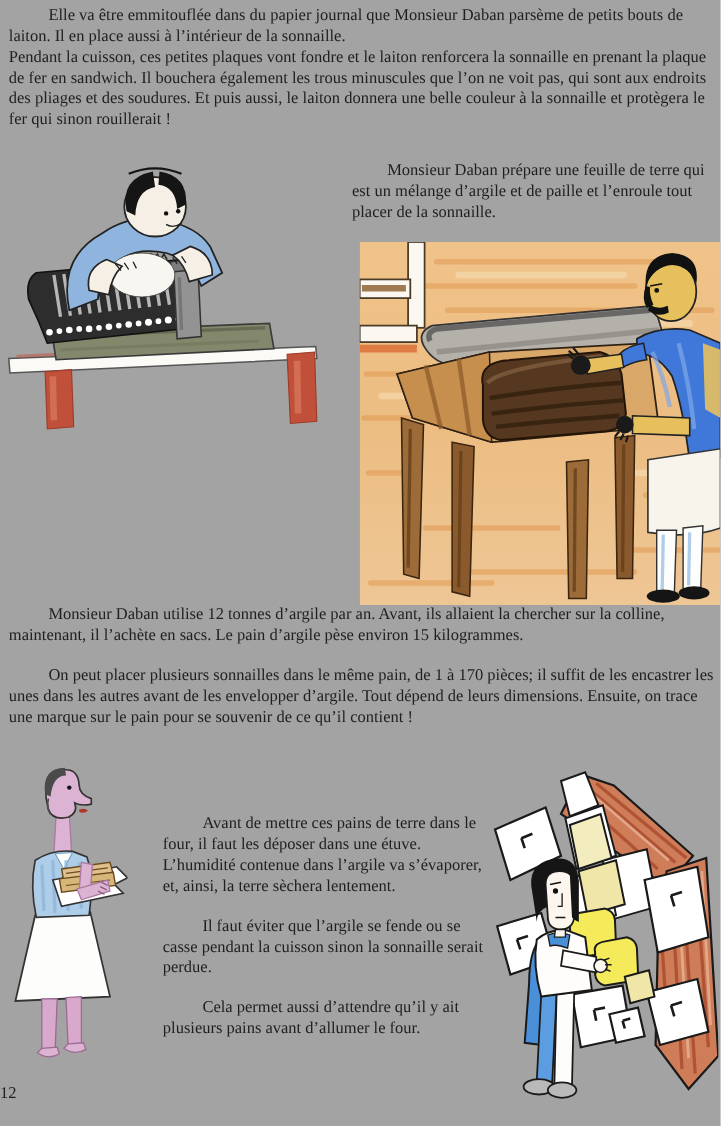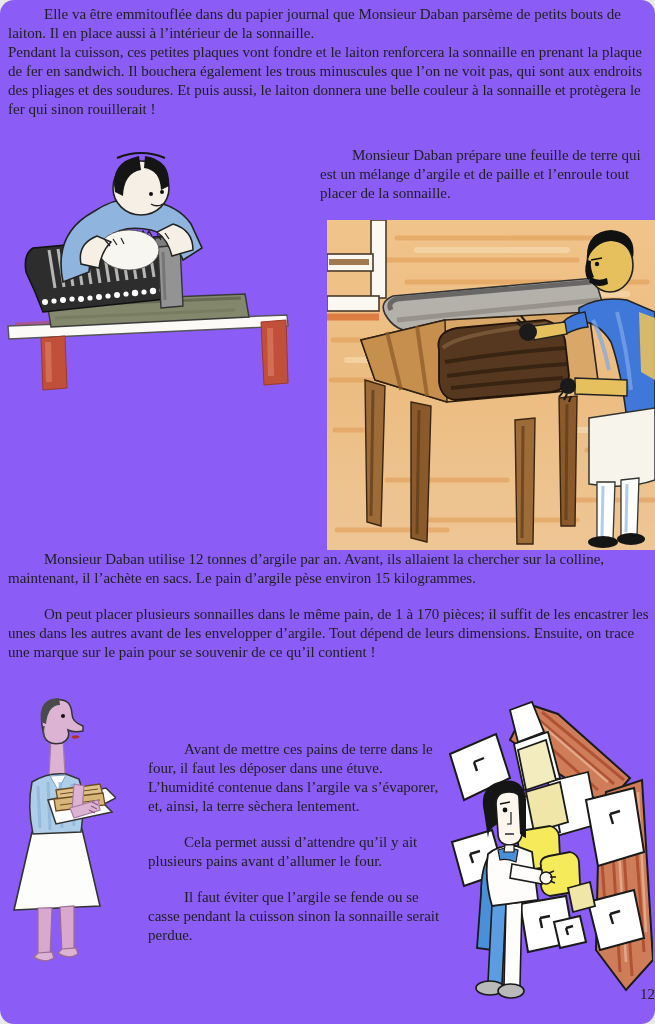--- a/index.html
+++ b/index.html
@@ -1,41 +1,40 @@
 <!DOCTYPE html>
 <html lang="fr"><head>
 <meta charset="utf-8">
 <style>
   html,body{margin:0;padding:0;background:#e9e9e9;}
   #page{
     position:relative;
     width:655px;height:1024px;
     margin:0 auto;
-    background:#8b5cf6;
+    background:#a3a3a3;
     font-family:"Liberation Serif","DejaVu Serif",serif;
     color:#1f1f1f;
     overflow:hidden;
-    border-radius:14px;
   }
   .txt{
     position:absolute;
     font-size:15px;
     line-height:19px;
     text-align:left;
     white-space:normal;
   }
   .txt p{margin:0;}
   .indent{text-indent:36px;}
   .indent-sm{text-indent:26px;}
   .gap{margin-top:17px !important;}
   .illus{position:absolute;}
   .illus svg{display:block;width:100%;height:100%;}
   #page-number{
     position:absolute;left:0;top:986px;width:655px;
-    text-align:right;font-size:15px;
+    text-align:left;font-size:15px;
   }
 </style>
 </head>
 <body>
 
 <div id="page">
 
   <div class="txt" style="left:8px;top:5px;width:642px;">
     <p class="indent">Elle va être emmitouflée dans du papier journal que Monsieur Daban parsème de petits bouts de laiton. Il en place aussi à l’intérieur de la sonnaille.</p>
     <p>Pendant la cuisson, ces petites plaques vont fondre et le laiton renforcera la sonnaille en prenant la plaque de fer en sandwich. Il bouchera également les trous minuscules que l’on ne voit pas, qui sont aux endroits des pliages et des soudures. Et puis aussi, le laiton donnera une belle couleur à la sonnaille et protègera le fer qui sinon rouillerait !</p>
@@ -283,22 +282,22 @@
         <path d="M37 28 Q34 4 55 4 L56 11 Q44 11 42 30 Z" fill="#4a4a4a"></path>
         <path d="M40 32 Q38 40 42 46" fill="none" stroke="#4a4a4a" stroke-width="1.6"></path>
         <circle cx="59" cy="22" r="2" fill="#111"></circle>
         <path d="M68 42 q5 -2 8 1 q-4 3 -8 1 Z" fill="#b0342a"></path>
       </g>
     </svg>
   </div>
 
   <div class="txt" style="left:148px;top:740px;width:302px;font-family:Liberation Serif, serif;">
     <p class="indent">Avant de mettre ces pains de terre dans le four, il faut les déposer dans une étuve. L’humidité contenue dans l’argile va s’évaporer, et, ainsi, la terre sèchera lentement.</p>
+    <p class="indent gap">Il faut éviter que l’argile se fende ou se casse pendant la cuisson sinon la sonnaille serait perdue.</p>
     <p class="indent gap">Cela permet aussi d’attendre qu’il y ait plusieurs pains avant d’allumer le four.</p>
-    <p class="indent gap">Il faut éviter que l’argile se fende ou se casse pendant la cuisson sinon la sonnaille serait perdue.</p>
   </div>
 
   <div class="illus" style="left:448px;top:692px;width:205px;height:318px;">
     <svg viewBox="0 0 205 318">
 
       <g>
         <path d="M80 12 L110 22 L182 86 L158 114 L62 48 Z" fill="#cf7d58" stroke="#1a1a1a" stroke-width="2"></path>
         <path d="M158 100 L194 88 L205 268 L178 298 L148 258 L150 168 Z" fill="#cf7d58" stroke="#1a1a1a" stroke-width="2"></path>
         <g stroke="#a8492c" stroke-width="3" opacity="0.8">
           <path d="M84 22 L166 92"></path>

